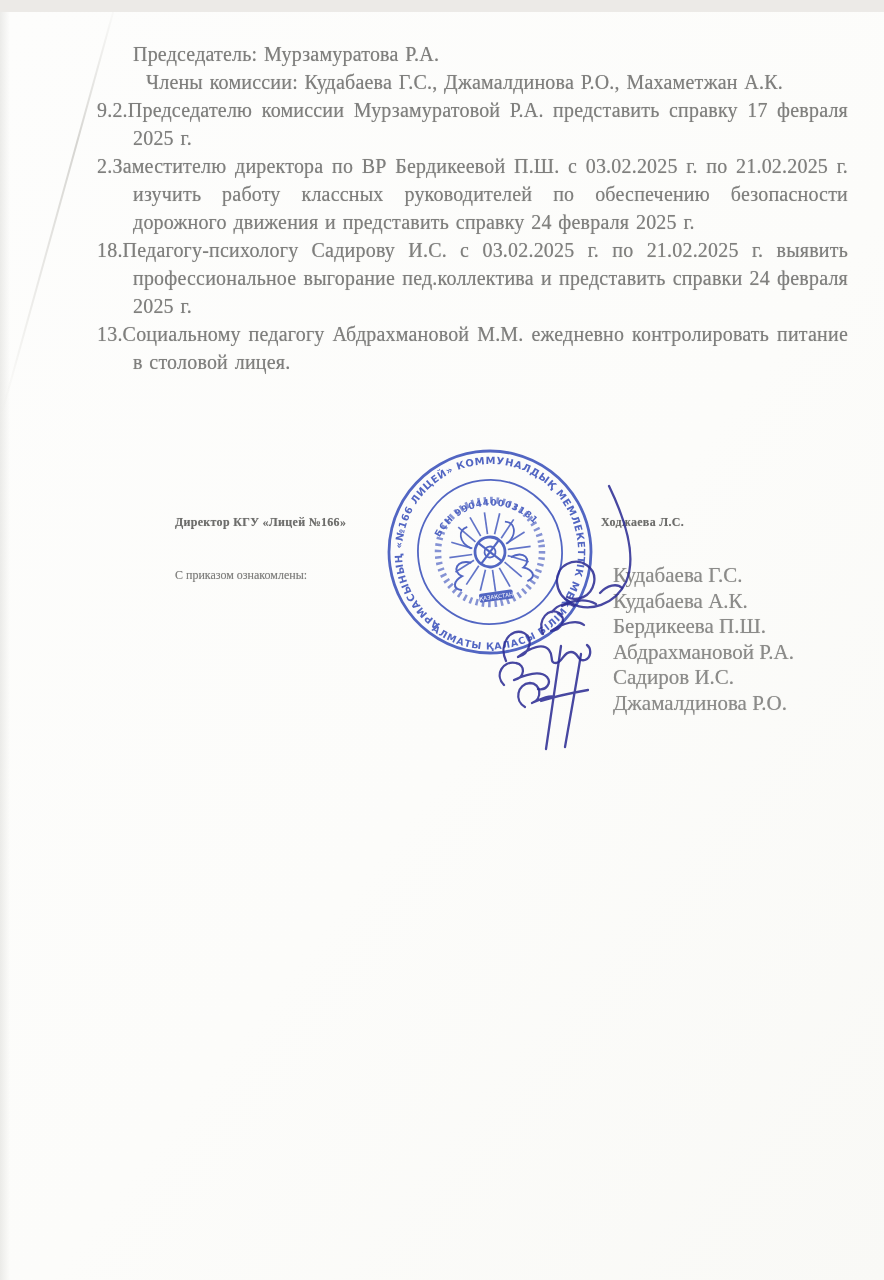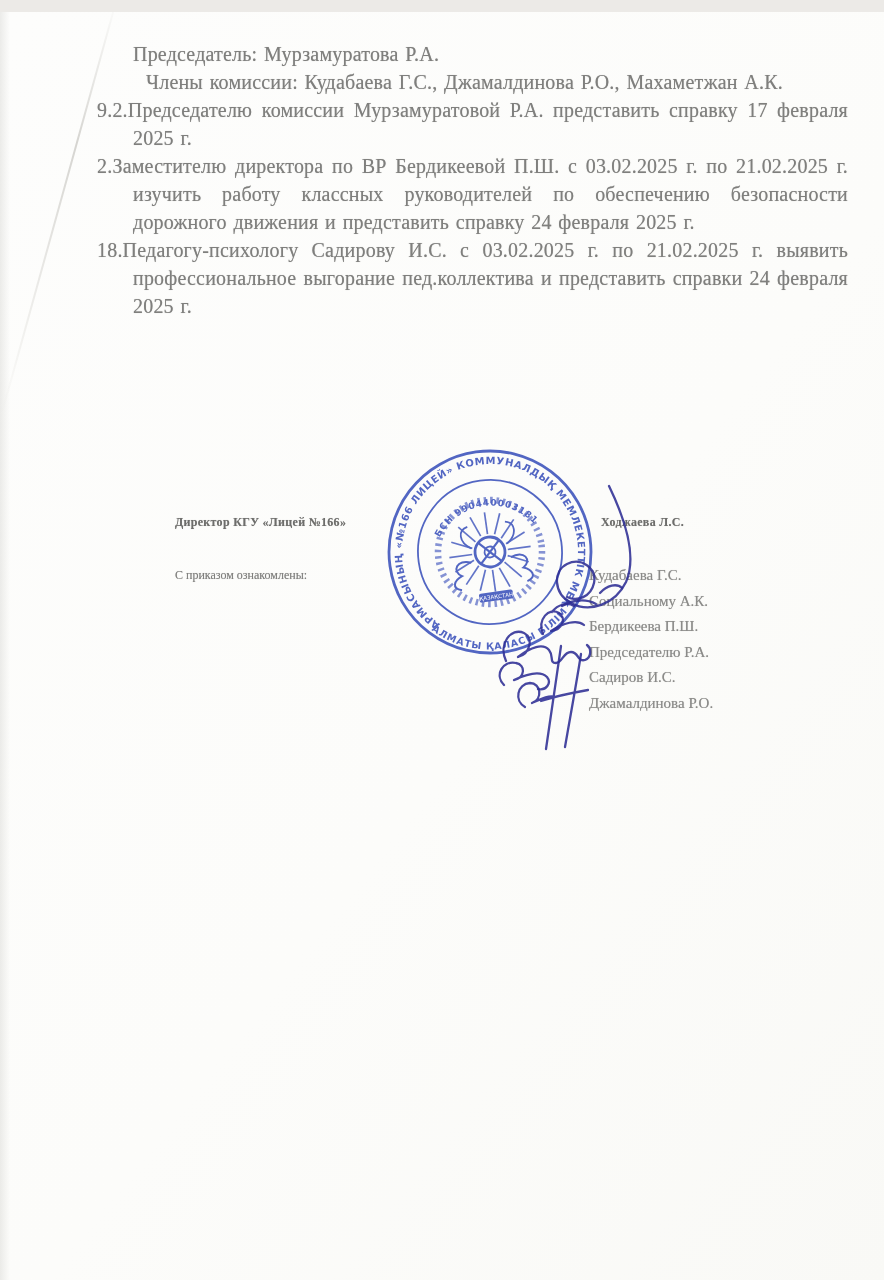--- a/index.html
+++ b/index.html
@@ -35,21 +35,21 @@
   }
   .content p { margin:0; }
   .intro-1 { padding-left:36px; text-align:left; }
   .intro-2 { padding-left:49px; text-align:left; }
   .order-item { padding-left:36px; text-indent:-36px; }
   
   .sig-text { position:absolute; color:#7f7f7d; text-shadow:0 0 0.7px rgba(128,128,126,0.6); font-size:12px; }
   .director-label { left:175px; top:503px; font-weight:bold; color:#6d6d6b; letter-spacing:0.3px; }
   .director-name  { left:601px; top:503px; font-weight:bold; color:#6d6d6b; letter-spacing:0.3px; }
   .ack-label { left:175px; top:556px; }
-  .ack-names { left:589px; top:551px; font-size:15px; line-height:25.5px; color:#8b8b89; }
+  .ack-names { left:613px; top:551px; font-size:21px; line-height:25.5px; color:#8b8b89; }
   .ack-names div { white-space:nowrap; }
   
   .overlay { position:absolute; left:0; top:0; pointer-events:none; }
   .stamp-ring-text { font-family:"DejaVu Sans", sans-serif; font-weight:bold; fill:#4056bd; }
   .sig-stroke { fill:none; stroke:#2e2d94; stroke-width:2.3; stroke-linecap:round; stroke-linejoin:round; opacity:0.88; }
 </style>
 </head>
 <body>
 
 <div class="page">
@@ -57,31 +57,32 @@
   <div class="crease"></div>
   <div class="left-edge-shade"></div>
 
   <div class="content">
     <p class="intro-1">Председатель: Мурзамуратова Р.А.</p>
     <p class="intro-2">Члены комиссии: Кудабаева Г.С., Джамалдинова Р.О., Махаметжан А.К.</p>
 
     <p class="order-item"><span>9.2.</span><span>Председателю комиссии Мурзамуратовой Р.А. представить справку 17 февраля 2025 г.</span></p>
     <p class="order-item"><span>2.</span><span>Заместителю директора по ВР Бердикеевой П.Ш. с 03.02.2025 г. по 21.02.2025 г. изучить работу классных руководителей по обеспечению безопасности дорожного движения и представить справку 24 февраля 2025 г.</span></p>
     <p class="order-item"><span>18.</span><span>Педагогу-психологу Садирову И.С. с 03.02.2025 г. по 21.02.2025 г. выявить профессиональное выгорание пед.коллектива и представить справки 24 февраля 2025 г.</span></p>
+    <p class="order-item"><span>13.</span><span>Социальному педагогу Абдрахмановой М.М. ежедневно контролировать питание в столовой лицея.</span></p>
   </div>
 
   <div class="sig-text director-label">Директор КГУ «Лицей №166»</div>
   <div class="sig-text director-name">Ходжаева Л.С.</div>
   <div class="sig-text ack-label">С приказом ознакомлены:</div>
 
   <div class="sig-text ack-names">
     <div>Кудабаева Г.С.</div>
-    <div>Социальному А.К.</div>
+    <div>Кудабаева А.К.</div>
     <div>Бердикеева П.Ш.</div>
-    <div>Председателю Р.А.</div>
+    <div>Абдрахмановой Р.А.</div>
     <div>Садиров И.С.</div>
     <div>Джамалдинова Р.О.</div>
   </div>
 
   <svg class="overlay" width="884" height="1280" viewBox="0 0 884 1280">
 
     <g transform="translate(490,540) rotate(-8)" opacity="0.9">
       <defs>
         <path id="arc-top" d="M -62 62 A 88 88 0 0 1 -88 0 A 88 88 0 0 1 88 0 A 88 88 0 0 1 62 62" fill="none"></path>
         <path id="arc-bottom" d="M -69 69 A 97.6 97.6 0 0 0 69 69" fill="none"></path>

